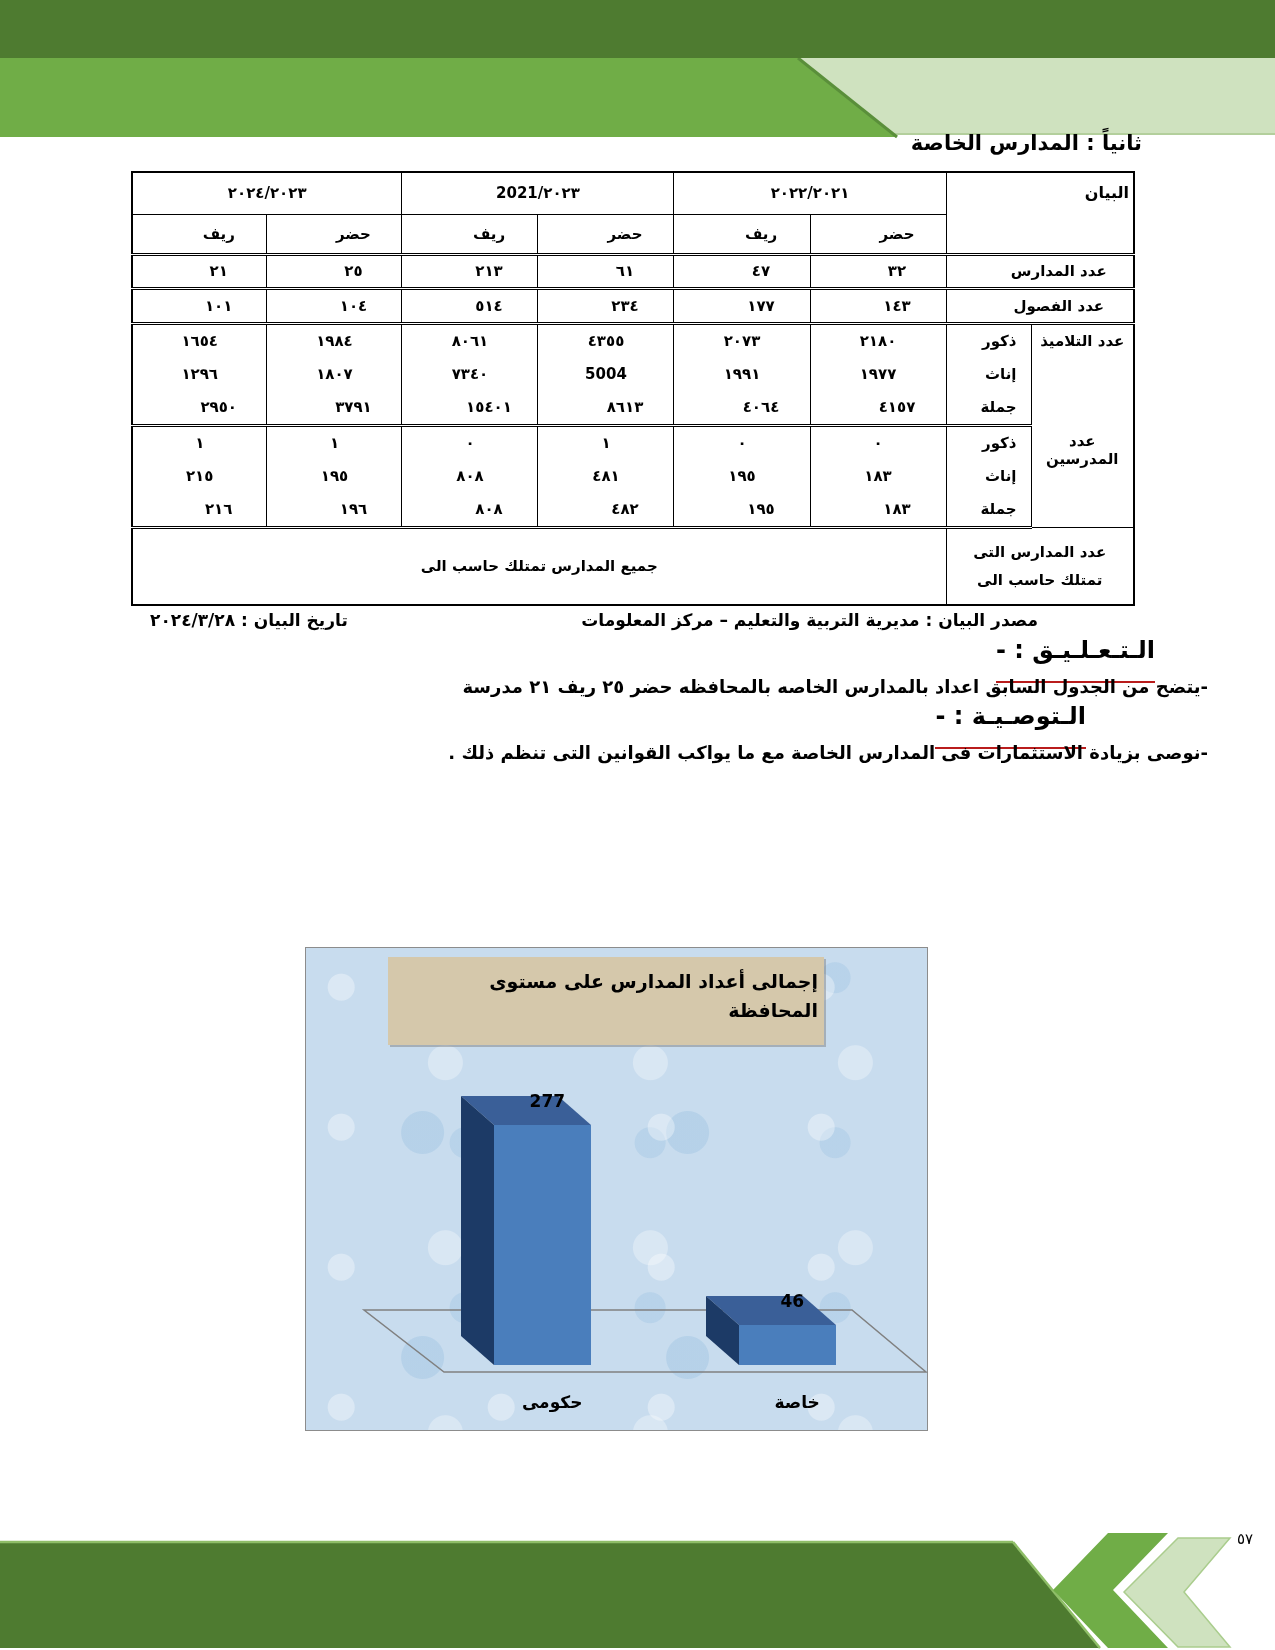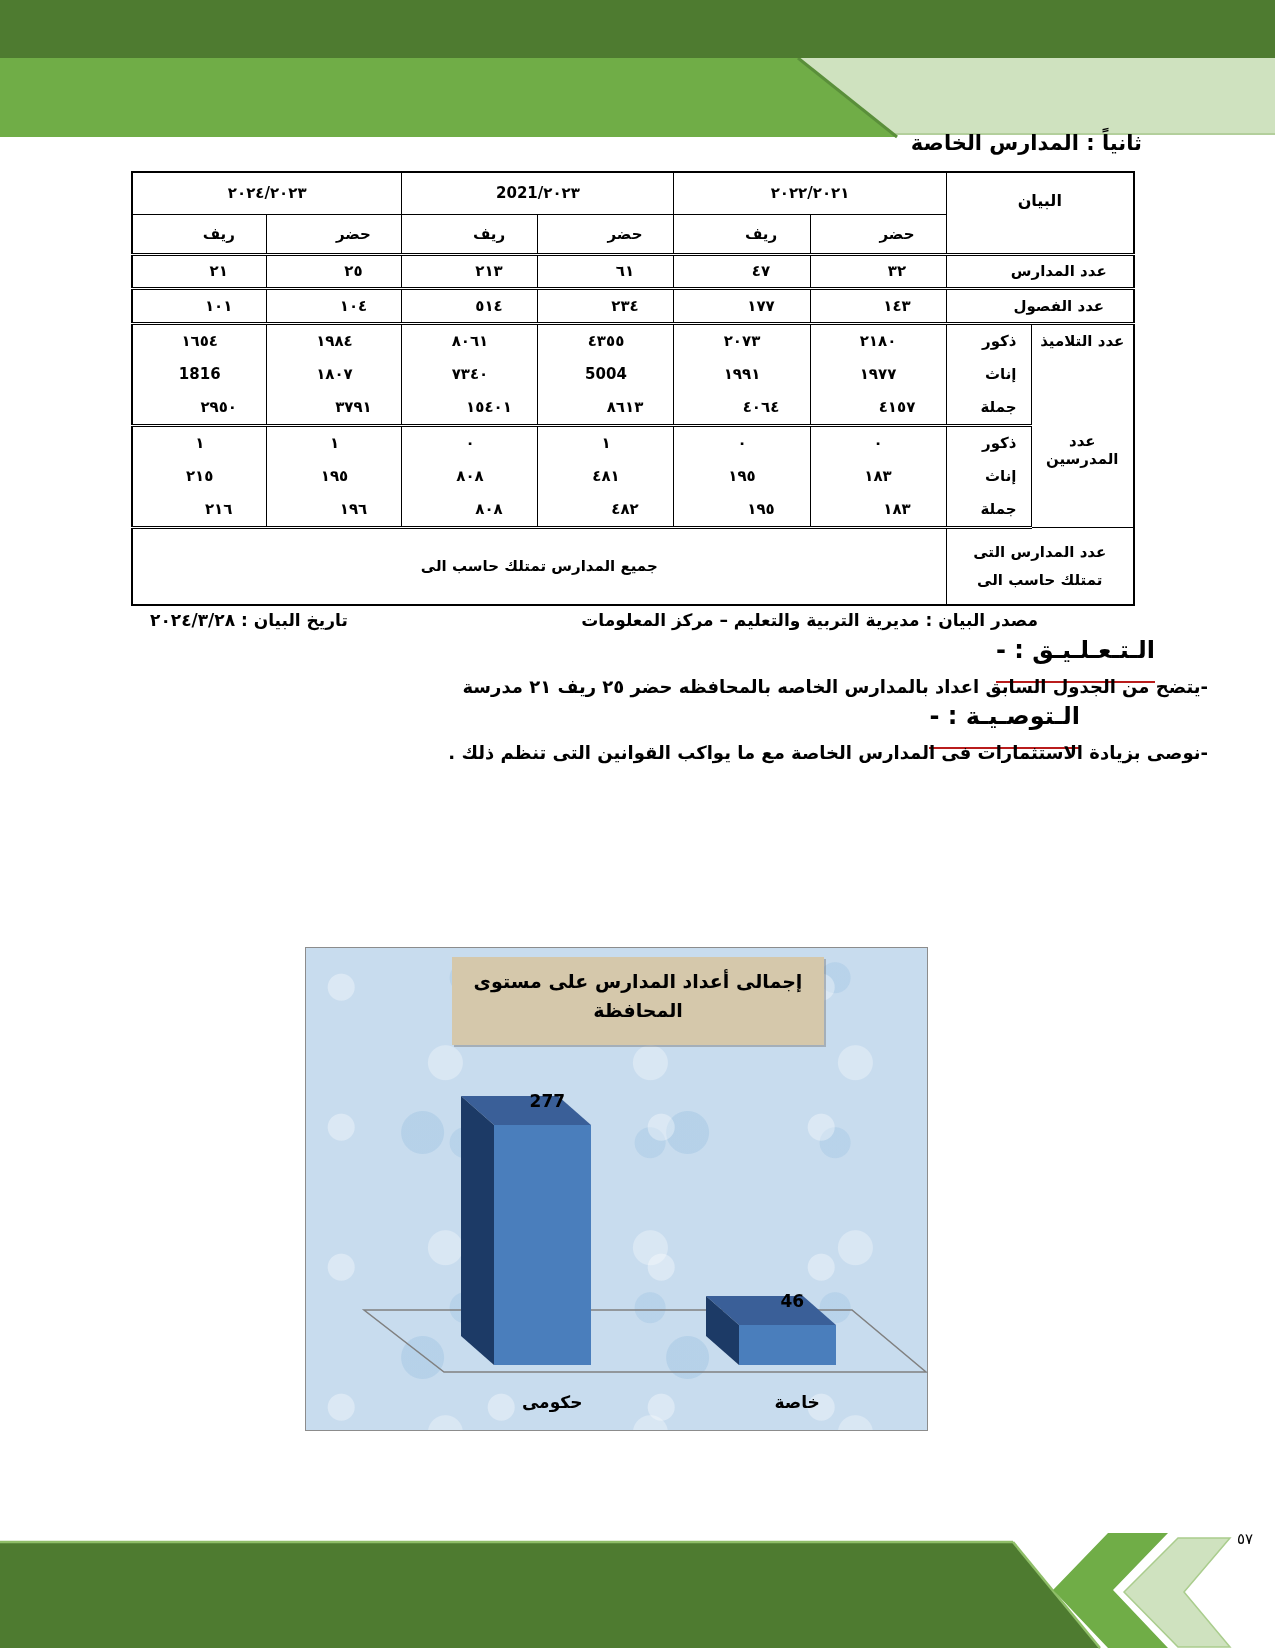--- a/index.html
+++ b/index.html
@@ -30,60 +30,60 @@
     position:absolute;top:171px;right:140px;width:1002px;
     border-collapse:collapse;table-layout:fixed;
     border:2.5px solid var(--table-border);
     font-size:15px;font-weight:bold;text-align:center;
   }
   .stats-table td{border:1px solid var(--table-border);padding:2px 4px;vertical-align:middle;}
   tr.grp-end > td{border-bottom:3px double var(--table-border);padding-left:42px;}
   td.grp-end-cell{border-bottom:3px double var(--table-border);}
   tr.sub-row > td{border-top-width:0;border-bottom-width:0;}
   tr.sub-row.grp-end > td{border-bottom:3px double var(--table-border);border-bottom-width:3px;}
-  td.statement-cell{vertical-align:top;padding-top:18px;font-size:16px;}
+  td.statement-cell{vertical-align:top;padding-top:10px;font-size:16px;text-align:right;}
   td.main-label{vertical-align:top;padding-top:7px;}
   td.sub-label{text-align:right;padding-right:14px;}
   td.computer-label{line-height:1.9;}
   tr.r-years{height:42px;}
   tr.r-sub{height:40px;}
   tr.r-schools{height:34px;}
   tr.r-classes{height:35px;}
   tr.r-triplet{height:34px;}
   tr.r-computer{height:78px;}
 
   .source-line{top:610px;right:237px;font-size:17px;font-weight:bold;white-space:nowrap;}
   .date-line{top:610px;left:150px;font-size:17px;font-weight:bold;white-space:nowrap;}
 
   .section-heading{
     font-size:24px;font-weight:bold;white-space:nowrap;
     border-bottom:2px solid #b91c1c;padding-bottom:17px;
   }
   .comment-heading{top:636px;right:120px;}
   .comment-text{top:676px;right:67px;font-size:18px;font-weight:bold;white-space:nowrap;}
-  .rec-heading{top:702px;right:195px;}
+  .rec-heading{top:702px;right:189px;}
   .rec-text{top:742px;right:67px;font-size:18px;font-weight:bold;white-space:nowrap;}
 
   
   .chart{
     position:absolute;top:947px;left:305px;width:623px;height:484px;
     background-color:var(--chart-bg);
     background-image:
       radial-gradient(circle at 22% 28%, rgba(255,255,255,.35) 0 13px, rgba(255,255,255,0) 14px),
       radial-gradient(circle at 68% 62%, rgba(255,255,255,.30) 0 17px, rgba(255,255,255,0) 18px),
       radial-gradient(circle at 44% 82%, rgba(168,201,229,.55) 0 21px, rgba(168,201,229,0) 22px),
       radial-gradient(circle at 86% 18%, rgba(168,201,229,.50) 0 15px, rgba(168,201,229,0) 16px);
     background-size:160px 140px,205px 185px,265px 225px,185px 165px;
     border:1px solid #8c8c8c;
   }
   .chart-title-box{
-    position:absolute;top:9px;right:103px;width:372px;min-height:88px;
+    position:absolute;top:9px;right:103px;width:436px;min-height:88px;
     background:var(--chart-title-bg);
     box-shadow:2px 2px 0 rgba(120,120,120,.45);
-    text-align:center;font-size:19px;font-weight:bold;line-height:1.55;
+    font-size:19px;font-weight:bold;line-height:1.55;
     padding:10px 6px 6px 6px;
   }
   .chart svg{position:absolute;top:0;left:0;}
   .chart-floor{fill:none;stroke:var(--floor-stroke);stroke-width:1.5;}
   .bar-front{fill:var(--bar-front);}
   .bar-top{fill:var(--bar-top);}
   .bar-side{fill:var(--bar-side);}
   .val-label{font:bold 17px "DejaVu Sans",sans-serif;fill:#000;text-anchor:middle;}
   .cat-label{font:bold 17px "DejaVu Sans",sans-serif;fill:#000;text-anchor:middle;direction:rtl;}
 
@@ -157,21 +157,21 @@
     <td>١٩٨٤</td>
     <td>١٦٥٤</td>
   </tr>
   <tr class="r-triplet sub-row">
     <td class="sub-label">إناث</td>
     <td>١٩٧٧</td>
     <td>١٩٩١</td>
     <td>5004</td>
     <td>٧٣٤٠</td>
     <td>١٨٠٧</td>
-    <td>1816</td>
+    <td>١٢٩٦</td>
   </tr>
   <tr class="r-triplet sub-row grp-end">
     <td class="sub-label">جملة</td>
     <td>٤١٥٧</td>
     <td>٤٠٦٤</td>
     <td>٨٦١٣</td>
     <td>١٥٤٠١</td>
     <td>٣٧٩١</td>
     <td>٢٩٥٠</td>
   </tr>

